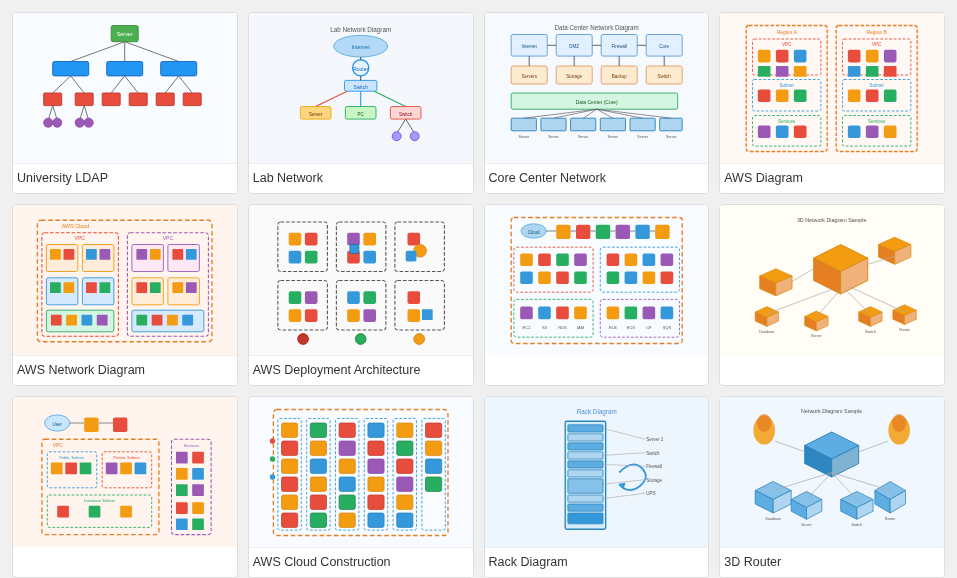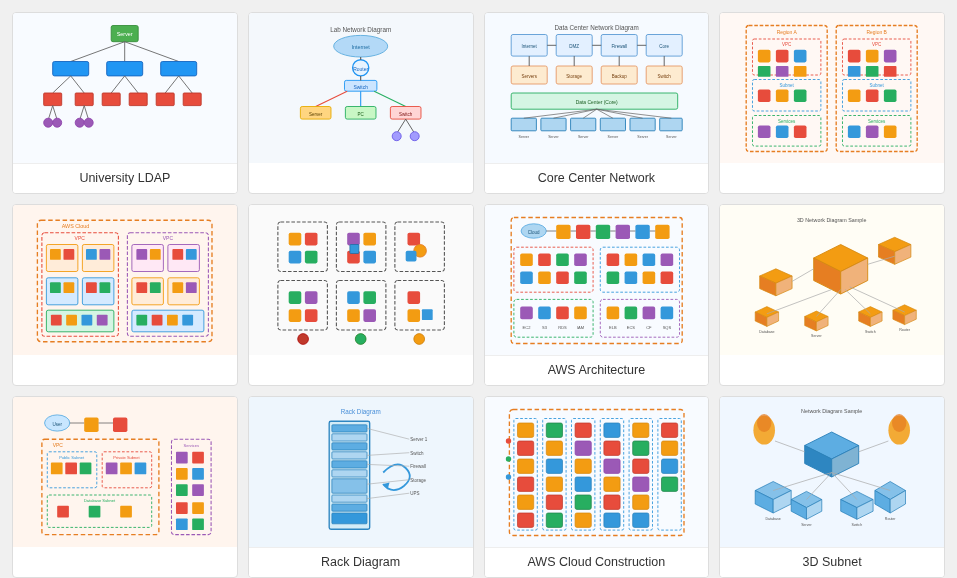--- a/index.html
+++ b/index.html
@@ -29,21 +29,20 @@
       align-items: center;
       justify-content: center;
       overflow: hidden;
       position: relative;
     }
     .card-image svg {
       width: 90%;
       height: 90%;
     }
     .card-label {
-      text-align: center;
       padding: 7px 4px 8px;
       font-size: 12.5px;
       color: #333;
       border-top: 1px solid #eee;
       background: #fff;
     }
 
     
     .diag-university { background: #f8fbff; }
     
@@ -141,20 +140,21 @@
         <text x="100" y="105" text-anchor="middle" font-size="5" fill="#1a5c18">PC</text>
         <rect x="133" y="95" width="34" height="14" rx="2" fill="#ffd5d5" stroke="#e74c3c" stroke-width="1"></rect>
         <text x="150" y="105" text-anchor="middle" font-size="5" fill="#7b1111">Switch</text>
 
         <line x1="150" y1="109" x2="140" y2="125" stroke="#555" stroke-width="1"></line>
         <line x1="150" y1="109" x2="160" y2="125" stroke="#555" stroke-width="1"></line>
         <circle cx="140" cy="128" r="5" fill="#a29bfe" stroke="#6c5ce7" stroke-width="1"></circle>
         <circle cx="160" cy="128" r="5" fill="#a29bfe" stroke="#6c5ce7" stroke-width="1"></circle>
       </svg>
     </div>
+    <div class="card-label">Lab Network</div>
   </div>
 
   <div class="card">
     <div class="card-image diag-datacenter">
       <svg viewBox="0 0 200 150" xmlns="http://www.w3.org/2000/svg">
         <text x="100" y="10" text-anchor="middle" font-size="7" fill="#555">Data Center Network Diagram</text>
 
         <rect x="5" y="15" width="40" height="24" rx="2" fill="#e3f0ff" stroke="#5b9bd5" stroke-width="1"></rect>
         <text x="25" y="30" text-anchor="middle" font-size="5" fill="#1a5276">Internet</text>
         <rect x="55" y="15" width="40" height="24" rx="2" fill="#e3f0ff" stroke="#5b9bd5" stroke-width="1"></rect>
@@ -253,20 +253,21 @@
         <rect x="118" y="76" width="14" height="14" rx="2" fill="#f39c12"></rect>
         <rect x="138" y="76" width="14" height="14" rx="2" fill="#e74c3c"></rect>
         <rect x="158" y="76" width="14" height="14" rx="2" fill="#27ae60"></rect>
         <rect x="112" y="105" width="76" height="34" rx="2" fill="none" stroke="#27ae60" stroke-width="1" stroke-dasharray="3,2"></rect>
         <text x="150" y="113" text-anchor="middle" font-size="5" fill="#27ae60">Services</text>
         <rect x="118" y="116" width="14" height="14" rx="2" fill="#3498db"></rect>
         <rect x="138" y="116" width="14" height="14" rx="2" fill="#9b59b6"></rect>
         <rect x="158" y="116" width="14" height="14" rx="2" fill="#f39c12"></rect>
       </svg>
     </div>
+    <div class="card-label">AWS Diagram</div>
   </div>
 
   <div class="card">
     <div class="card-image diag-awsnet">
       <svg viewBox="0 0 200 150" xmlns="http://www.w3.org/2000/svg">
 
         <rect x="3" y="8" width="194" height="135" rx="4" fill="none" stroke="#e67e22" stroke-width="1.5" stroke-dasharray="5,3"></rect>
         <text x="30" y="17" font-size="6" fill="#e67e22">AWS Cloud</text>
 
         <rect x="8" y="22" width="85" height="115" rx="3" fill="none" stroke="#e74c3c" stroke-width="1.2" stroke-dasharray="4,2"></rect>
@@ -307,20 +308,21 @@
         <rect x="128" y="77" width="12" height="12" rx="1" fill="#27ae60"></rect>
         <rect x="153" y="77" width="12" height="12" rx="1" fill="#f39c12"></rect>
         <rect x="168" y="77" width="12" height="12" rx="1" fill="#9b59b6"></rect>
         <rect x="108" y="108" width="80" height="24" rx="2" fill="#d5eaff" stroke="#3498db" stroke-width="1"></rect>
         <rect x="113" y="113" width="12" height="12" rx="1" fill="#27ae60"></rect>
         <rect x="130" y="113" width="12" height="12" rx="1" fill="#e74c3c"></rect>
         <rect x="147" y="113" width="12" height="12" rx="1" fill="#f39c12"></rect>
         <rect x="164" y="113" width="12" height="12" rx="1" fill="#3498db"></rect>
       </svg>
     </div>
+    <div class="card-label">AWS Network Diagram</div>
   </div>
 
   <div class="card">
     <div class="card-image diag-awsdeploy">
       <svg viewBox="0 0 200 150" xmlns="http://www.w3.org/2000/svg">
 
         <rect x="8" y="10" width="55" height="55" rx="3" fill="none" stroke="#555" stroke-width="1.2" stroke-dasharray="4,2"></rect>
         <rect x="73" y="10" width="55" height="55" rx="3" fill="none" stroke="#555" stroke-width="1.2" stroke-dasharray="4,2"></rect>
         <rect x="138" y="10" width="55" height="55" rx="3" fill="none" stroke="#555" stroke-width="1.2" stroke-dasharray="4,2"></rect>
 
@@ -353,20 +355,21 @@
         <rect x="152" y="87" width="14" height="14" rx="2" fill="#e74c3c"></rect>
         <rect x="152" y="107" width="14" height="14" rx="2" fill="#f39c12"></rect>
 
         <rect x="168" y="107" width="12" height="12" rx="1" fill="#3498db"></rect>
 
         <circle cx="36" cy="140" r="6" fill="#c0392b" stroke="#a00" stroke-width="0.8"></circle>
         <circle cx="100" cy="140" r="6" fill="#27ae60" stroke="#1a7a1a" stroke-width="0.8"></circle>
         <circle cx="165" cy="140" r="6" fill="#f39c12" stroke="#c87800" stroke-width="0.8"></circle>
       </svg>
     </div>
+    <div class="card-label">AWS Deployment Architecture</div>
   </div>
 
   <div class="card">
     <div class="card-image diag-awsarch">
       <svg viewBox="0 0 200 150" xmlns="http://www.w3.org/2000/svg">
 
         <rect x="5" y="5" width="190" height="140" rx="3" fill="none" stroke="#e67e22" stroke-width="1.5" stroke-dasharray="5,3"></rect>
 
         <ellipse cx="30" cy="20" rx="14" ry="8" fill="#aed6f1" stroke="#5dade2" stroke-width="1"></ellipse>
         <text x="30" y="23" text-anchor="middle" font-size="5" fill="#1a5276">Cloud</text>
@@ -419,21 +422,20 @@
         <text x="22" y="129" text-anchor="middle" font-size="4.5" fill="#555">EC2</text>
         <text x="42" y="129" text-anchor="middle" font-size="4.5" fill="#555">S3</text>
         <text x="62" y="129" text-anchor="middle" font-size="4.5" fill="#555">RDS</text>
         <text x="82" y="129" text-anchor="middle" font-size="4.5" fill="#555">IAM</text>
         <text x="118" y="129" text-anchor="middle" font-size="4.5" fill="#555">ELB</text>
         <text x="138" y="129" text-anchor="middle" font-size="4.5" fill="#555">ECS</text>
         <text x="158" y="129" text-anchor="middle" font-size="4.5" fill="#555">CF</text>
         <text x="178" y="129" text-anchor="middle" font-size="4.5" fill="#555">SQS</text>
       </svg>
     </div>
-    <div class="card-label">AWS Architecture</div>
   </div>
 
   <div class="card">
     <div class="card-image diag-bigfix">
       <svg viewBox="0 0 200 150" xmlns="http://www.w3.org/2000/svg">
         <text x="100" y="10" text-anchor="middle" font-size="6" fill="#555">3D Network Diagram Sample</text>
 
         <polygon points="80,50 110,35 140,50 110,65" fill="#f39c12" stroke="#d68910" stroke-width="1"></polygon>
         <polygon points="80,50 80,75 110,90 110,65" fill="#e67e22" stroke="#d68910" stroke-width="1"></polygon>
         <polygon points="140,50 140,75 110,90 110,65" fill="#f0b27a" stroke="#d68910" stroke-width="1"></polygon>
@@ -518,20 +520,81 @@
         <rect x="175" y="88" width="13" height="13" rx="1" fill="#9b59b6"></rect>
         <rect x="157" y="108" width="13" height="13" rx="1" fill="#e74c3c"></rect>
         <rect x="175" y="108" width="13" height="13" rx="1" fill="#f39c12"></rect>
         <rect x="157" y="126" width="13" height="13" rx="1" fill="#3498db"></rect>
         <rect x="175" y="126" width="13" height="13" rx="1" fill="#27ae60"></rect>
       </svg>
     </div>
   </div>
 
   <div class="card">
+    <div class="card-image diag-awscloud">
+      <svg viewBox="0 0 200 150" xmlns="http://www.w3.org/2000/svg">
+
+        <rect x="3" y="5" width="194" height="140" rx="4" fill="none" stroke="#e67e22" stroke-width="1.5" stroke-dasharray="5,3"></rect>
+
+        <rect x="8" y="15" width="26" height="124" rx="2" fill="none" stroke="#3498db" stroke-width="1" stroke-dasharray="3,2"></rect>
+        <rect x="40" y="15" width="26" height="124" rx="2" fill="none" stroke="#3498db" stroke-width="1" stroke-dasharray="3,2"></rect>
+        <rect x="72" y="15" width="26" height="124" rx="2" fill="none" stroke="#3498db" stroke-width="1" stroke-dasharray="3,2"></rect>
+        <rect x="104" y="15" width="26" height="124" rx="2" fill="none" stroke="#3498db" stroke-width="1" stroke-dasharray="3,2"></rect>
+        <rect x="136" y="15" width="26" height="124" rx="2" fill="none" stroke="#3498db" stroke-width="1" stroke-dasharray="3,2"></rect>
+        <rect x="168" y="15" width="26" height="124" rx="2" fill="none" stroke="#3498db" stroke-width="1" stroke-dasharray="3,2"></rect>
+
+        <rect x="12" y="20" width="18" height="16" rx="2" fill="#f39c12" stroke="#d68910" stroke-width="0.8"></rect>
+        <rect x="12" y="40" width="18" height="16" rx="2" fill="#e74c3c" stroke="#c0392b" stroke-width="0.8"></rect>
+        <rect x="12" y="60" width="18" height="16" rx="2" fill="#f39c12" stroke="#d68910" stroke-width="0.8"></rect>
+        <rect x="12" y="80" width="18" height="16" rx="2" fill="#e74c3c" stroke="#c0392b" stroke-width="0.8"></rect>
+        <rect x="12" y="100" width="18" height="16" rx="2" fill="#f39c12" stroke="#d68910" stroke-width="0.8"></rect>
+        <rect x="12" y="120" width="18" height="16" rx="2" fill="#e74c3c" stroke="#c0392b" stroke-width="0.8"></rect>
+
+        <rect x="44" y="20" width="18" height="16" rx="2" fill="#27ae60" stroke="#1e8449" stroke-width="0.8"></rect>
+        <rect x="44" y="40" width="18" height="16" rx="2" fill="#f39c12" stroke="#d68910" stroke-width="0.8"></rect>
+        <rect x="44" y="60" width="18" height="16" rx="2" fill="#3498db" stroke="#2980b9" stroke-width="0.8"></rect>
+        <rect x="44" y="80" width="18" height="16" rx="2" fill="#f39c12" stroke="#d68910" stroke-width="0.8"></rect>
+        <rect x="44" y="100" width="18" height="16" rx="2" fill="#e74c3c" stroke="#c0392b" stroke-width="0.8"></rect>
+        <rect x="44" y="120" width="18" height="16" rx="2" fill="#27ae60" stroke="#1e8449" stroke-width="0.8"></rect>
+
+        <rect x="76" y="20" width="18" height="16" rx="2" fill="#e74c3c" stroke="#c0392b" stroke-width="0.8"></rect>
+        <rect x="76" y="40" width="18" height="16" rx="2" fill="#9b59b6" stroke="#8e44ad" stroke-width="0.8"></rect>
+        <rect x="76" y="60" width="18" height="16" rx="2" fill="#f39c12" stroke="#d68910" stroke-width="0.8"></rect>
+        <rect x="76" y="80" width="18" height="16" rx="2" fill="#3498db" stroke="#2980b9" stroke-width="0.8"></rect>
+        <rect x="76" y="100" width="18" height="16" rx="2" fill="#27ae60" stroke="#1e8449" stroke-width="0.8"></rect>
+        <rect x="76" y="120" width="18" height="16" rx="2" fill="#f39c12" stroke="#d68910" stroke-width="0.8"></rect>
+
+        <rect x="108" y="20" width="18" height="16" rx="2" fill="#3498db" stroke="#2980b9" stroke-width="0.8"></rect>
+        <rect x="108" y="40" width="18" height="16" rx="2" fill="#e74c3c" stroke="#c0392b" stroke-width="0.8"></rect>
+        <rect x="108" y="60" width="18" height="16" rx="2" fill="#9b59b6" stroke="#8e44ad" stroke-width="0.8"></rect>
+        <rect x="108" y="80" width="18" height="16" rx="2" fill="#f39c12" stroke="#d68910" stroke-width="0.8"></rect>
+        <rect x="108" y="100" width="18" height="16" rx="2" fill="#e74c3c" stroke="#c0392b" stroke-width="0.8"></rect>
+        <rect x="108" y="120" width="18" height="16" rx="2" fill="#3498db" stroke="#2980b9" stroke-width="0.8"></rect>
+
+        <rect x="140" y="20" width="18" height="16" rx="2" fill="#f39c12" stroke="#d68910" stroke-width="0.8"></rect>
+        <rect x="140" y="40" width="18" height="16" rx="2" fill="#27ae60" stroke="#1e8449" stroke-width="0.8"></rect>
+        <rect x="140" y="60" width="18" height="16" rx="2" fill="#e74c3c" stroke="#c0392b" stroke-width="0.8"></rect>
+        <rect x="140" y="80" width="18" height="16" rx="2" fill="#9b59b6" stroke="#8e44ad" stroke-width="0.8"></rect>
+        <rect x="140" y="100" width="18" height="16" rx="2" fill="#f39c12" stroke="#d68910" stroke-width="0.8"></rect>
+        <rect x="140" y="120" width="18" height="16" rx="2" fill="#3498db" stroke="#2980b9" stroke-width="0.8"></rect>
+
+        <rect x="172" y="20" width="18" height="16" rx="2" fill="#e74c3c" stroke="#c0392b" stroke-width="0.8"></rect>
+        <rect x="172" y="40" width="18" height="16" rx="2" fill="#f39c12" stroke="#d68910" stroke-width="0.8"></rect>
+        <rect x="172" y="60" width="18" height="16" rx="2" fill="#3498db" stroke="#2980b9" stroke-width="0.8"></rect>
+        <rect x="172" y="80" width="18" height="16" rx="2" fill="#27ae60" stroke="#1e8449" stroke-width="0.8"></rect>
+
+        <circle cx="2" cy="40" r="3" fill="#e74c3c"></circle>
+        <circle cx="2" cy="60" r="3" fill="#27ae60"></circle>
+        <circle cx="2" cy="80" r="3" fill="#3498db"></circle>
+      </svg>
+    </div>
+    <div class="card-label">AWS Cloud Construction</div>
+  </div>
+
+  <div class="card">
     <div class="card-image diag-rack">
       <svg viewBox="0 0 200 150" xmlns="http://www.w3.org/2000/svg">
         <text x="100" y="10" text-anchor="middle" font-size="7" fill="#4a90d9">Rack Diagram</text>
 
         <rect x="65" y="18" width="45" height="120" rx="2" fill="#d4ecf7" stroke="#2e86c1" stroke-width="1.5"></rect>
 
         <rect x="68" y="22" width="39" height="8" rx="1" fill="#5dade2" stroke="#2980b9" stroke-width="0.8"></rect>
         <rect x="68" y="32" width="39" height="8" rx="1" fill="#aed6f1" stroke="#2980b9" stroke-width="0.8"></rect>
         <rect x="68" y="42" width="39" height="8" rx="1" fill="#5dade2" stroke="#2980b9" stroke-width="0.8"></rect>
         <rect x="68" y="52" width="39" height="8" rx="1" fill="#aed6f1" stroke="#2980b9" stroke-width="0.8"></rect>
@@ -554,81 +617,20 @@
         <line x1="154" y1="53" x2="107" y2="56" stroke="#aaa" stroke-width="0.7"></line>
         <line x1="154" y1="68" x2="107" y2="66" stroke="#aaa" stroke-width="0.7"></line>
         <line x1="154" y1="83" x2="107" y2="88" stroke="#aaa" stroke-width="0.7"></line>
         <line x1="154" y1="98" x2="107" y2="104" stroke="#aaa" stroke-width="0.7"></line>
       </svg>
     </div>
     <div class="card-label">Rack Diagram</div>
   </div>
 
   <div class="card">
-    <div class="card-image diag-awscloud">
-      <svg viewBox="0 0 200 150" xmlns="http://www.w3.org/2000/svg">
-
-        <rect x="3" y="5" width="194" height="140" rx="4" fill="none" stroke="#e67e22" stroke-width="1.5" stroke-dasharray="5,3"></rect>
-
-        <rect x="8" y="15" width="26" height="124" rx="2" fill="none" stroke="#3498db" stroke-width="1" stroke-dasharray="3,2"></rect>
-        <rect x="40" y="15" width="26" height="124" rx="2" fill="none" stroke="#3498db" stroke-width="1" stroke-dasharray="3,2"></rect>
-        <rect x="72" y="15" width="26" height="124" rx="2" fill="none" stroke="#3498db" stroke-width="1" stroke-dasharray="3,2"></rect>
-        <rect x="104" y="15" width="26" height="124" rx="2" fill="none" stroke="#3498db" stroke-width="1" stroke-dasharray="3,2"></rect>
-        <rect x="136" y="15" width="26" height="124" rx="2" fill="none" stroke="#3498db" stroke-width="1" stroke-dasharray="3,2"></rect>
-        <rect x="168" y="15" width="26" height="124" rx="2" fill="none" stroke="#3498db" stroke-width="1" stroke-dasharray="3,2"></rect>
-
-        <rect x="12" y="20" width="18" height="16" rx="2" fill="#f39c12" stroke="#d68910" stroke-width="0.8"></rect>
-        <rect x="12" y="40" width="18" height="16" rx="2" fill="#e74c3c" stroke="#c0392b" stroke-width="0.8"></rect>
-        <rect x="12" y="60" width="18" height="16" rx="2" fill="#f39c12" stroke="#d68910" stroke-width="0.8"></rect>
-        <rect x="12" y="80" width="18" height="16" rx="2" fill="#e74c3c" stroke="#c0392b" stroke-width="0.8"></rect>
-        <rect x="12" y="100" width="18" height="16" rx="2" fill="#f39c12" stroke="#d68910" stroke-width="0.8"></rect>
-        <rect x="12" y="120" width="18" height="16" rx="2" fill="#e74c3c" stroke="#c0392b" stroke-width="0.8"></rect>
-
-        <rect x="44" y="20" width="18" height="16" rx="2" fill="#27ae60" stroke="#1e8449" stroke-width="0.8"></rect>
-        <rect x="44" y="40" width="18" height="16" rx="2" fill="#f39c12" stroke="#d68910" stroke-width="0.8"></rect>
-        <rect x="44" y="60" width="18" height="16" rx="2" fill="#3498db" stroke="#2980b9" stroke-width="0.8"></rect>
-        <rect x="44" y="80" width="18" height="16" rx="2" fill="#f39c12" stroke="#d68910" stroke-width="0.8"></rect>
-        <rect x="44" y="100" width="18" height="16" rx="2" fill="#e74c3c" stroke="#c0392b" stroke-width="0.8"></rect>
-        <rect x="44" y="120" width="18" height="16" rx="2" fill="#27ae60" stroke="#1e8449" stroke-width="0.8"></rect>
-
-        <rect x="76" y="20" width="18" height="16" rx="2" fill="#e74c3c" stroke="#c0392b" stroke-width="0.8"></rect>
-        <rect x="76" y="40" width="18" height="16" rx="2" fill="#9b59b6" stroke="#8e44ad" stroke-width="0.8"></rect>
-        <rect x="76" y="60" width="18" height="16" rx="2" fill="#f39c12" stroke="#d68910" stroke-width="0.8"></rect>
-        <rect x="76" y="80" width="18" height="16" rx="2" fill="#3498db" stroke="#2980b9" stroke-width="0.8"></rect>
-        <rect x="76" y="100" width="18" height="16" rx="2" fill="#27ae60" stroke="#1e8449" stroke-width="0.8"></rect>
-        <rect x="76" y="120" width="18" height="16" rx="2" fill="#f39c12" stroke="#d68910" stroke-width="0.8"></rect>
-
-        <rect x="108" y="20" width="18" height="16" rx="2" fill="#3498db" stroke="#2980b9" stroke-width="0.8"></rect>
-        <rect x="108" y="40" width="18" height="16" rx="2" fill="#e74c3c" stroke="#c0392b" stroke-width="0.8"></rect>
-        <rect x="108" y="60" width="18" height="16" rx="2" fill="#9b59b6" stroke="#8e44ad" stroke-width="0.8"></rect>
-        <rect x="108" y="80" width="18" height="16" rx="2" fill="#f39c12" stroke="#d68910" stroke-width="0.8"></rect>
-        <rect x="108" y="100" width="18" height="16" rx="2" fill="#e74c3c" stroke="#c0392b" stroke-width="0.8"></rect>
-        <rect x="108" y="120" width="18" height="16" rx="2" fill="#3498db" stroke="#2980b9" stroke-width="0.8"></rect>
-
-        <rect x="140" y="20" width="18" height="16" rx="2" fill="#f39c12" stroke="#d68910" stroke-width="0.8"></rect>
-        <rect x="140" y="40" width="18" height="16" rx="2" fill="#27ae60" stroke="#1e8449" stroke-width="0.8"></rect>
-        <rect x="140" y="60" width="18" height="16" rx="2" fill="#e74c3c" stroke="#c0392b" stroke-width="0.8"></rect>
-        <rect x="140" y="80" width="18" height="16" rx="2" fill="#9b59b6" stroke="#8e44ad" stroke-width="0.8"></rect>
-        <rect x="140" y="100" width="18" height="16" rx="2" fill="#f39c12" stroke="#d68910" stroke-width="0.8"></rect>
-        <rect x="140" y="120" width="18" height="16" rx="2" fill="#3498db" stroke="#2980b9" stroke-width="0.8"></rect>
-
-        <rect x="172" y="20" width="18" height="16" rx="2" fill="#e74c3c" stroke="#c0392b" stroke-width="0.8"></rect>
-        <rect x="172" y="40" width="18" height="16" rx="2" fill="#f39c12" stroke="#d68910" stroke-width="0.8"></rect>
-        <rect x="172" y="60" width="18" height="16" rx="2" fill="#3498db" stroke="#2980b9" stroke-width="0.8"></rect>
-        <rect x="172" y="80" width="18" height="16" rx="2" fill="#27ae60" stroke="#1e8449" stroke-width="0.8"></rect>
-
-        <circle cx="2" cy="40" r="3" fill="#e74c3c"></circle>
-        <circle cx="2" cy="60" r="3" fill="#27ae60"></circle>
-        <circle cx="2" cy="80" r="3" fill="#3498db"></circle>
-      </svg>
-    </div>
-    <div class="card-label">AWS Cloud Construction</div>
-  </div>
-
-  <div class="card">
     <div class="card-image diag-3dnet">
       <svg viewBox="0 0 200 150" xmlns="http://www.w3.org/2000/svg">
         <text x="100" y="9" text-anchor="middle" font-size="6" fill="#555">Network Diagram Sample</text>
 
         <polygon points="70,45 100,30 130,45 100,60" fill="#5dade2" stroke="#2980b9" stroke-width="1"></polygon>
         <polygon points="70,45 70,65 100,80 100,60" fill="#2e86c1" stroke="#2980b9" stroke-width="1"></polygon>
         <polygon points="130,45 130,65 100,80 100,60" fill="#7fb3d3" stroke="#2980b9" stroke-width="1"></polygon>
 
         <ellipse cx="25" cy="28" rx="12" ry="16" fill="#f39c12" opacity="0.85"></ellipse>
         <ellipse cx="25" cy="20" rx="8" ry="10" fill="#e67e22" opacity="0.75"></ellipse>
@@ -659,16 +661,16 @@
         <line x1="100" y1="75" x2="72" y2="105" stroke="#aaa" stroke-width="0.8"></line>
         <line x1="100" y1="75" x2="128" y2="105" stroke="#aaa" stroke-width="0.8"></line>
         <line x1="100" y1="75" x2="165" y2="95" stroke="#aaa" stroke-width="0.8"></line>
 
         <text x="35" y="128" text-anchor="middle" font-size="4" fill="#555">Database</text>
         <text x="72" y="134" text-anchor="middle" font-size="4" fill="#555">Server</text>
         <text x="128" y="134" text-anchor="middle" font-size="4" fill="#555">Switch</text>
         <text x="165" y="128" text-anchor="middle" font-size="4" fill="#555">Router</text>
       </svg>
     </div>
-    <div class="card-label">3D Subnet</div>
+    <div class="card-label">3D Router</div>
   </div>
 
 </div>
 
 </body></html>

